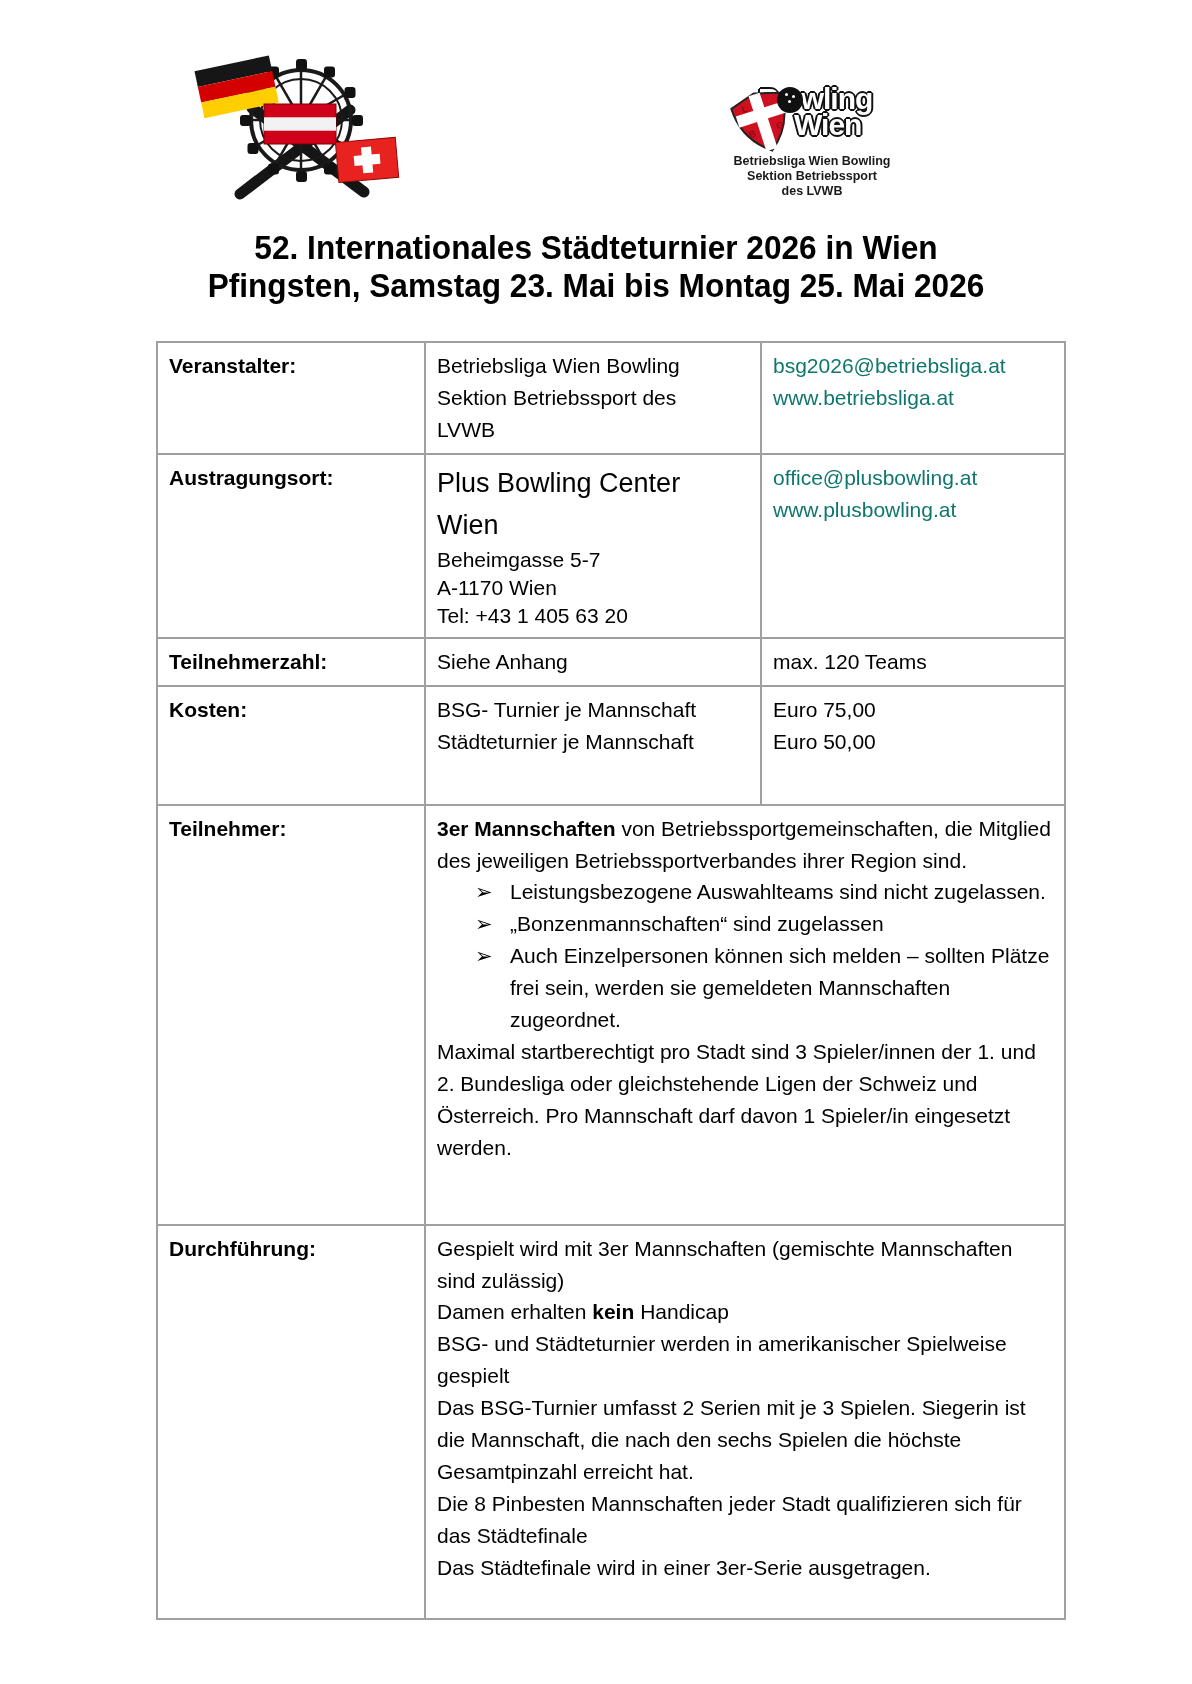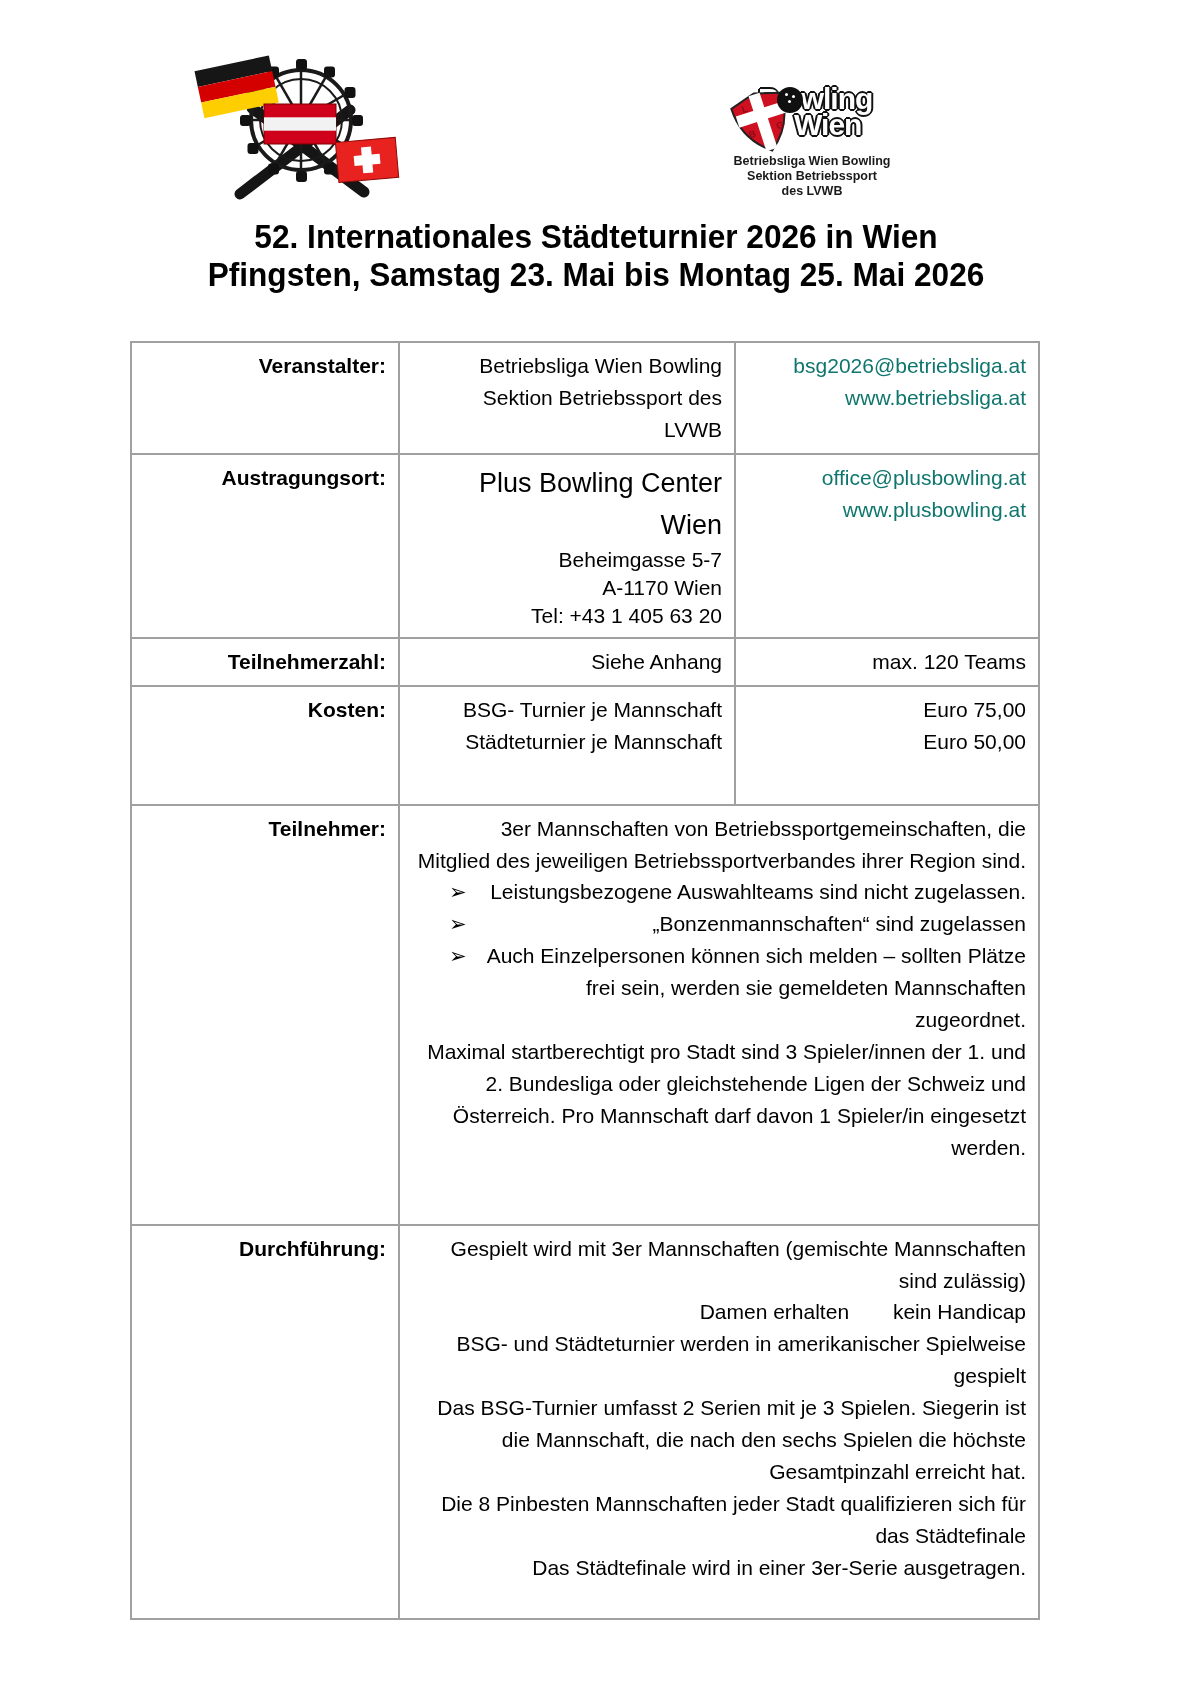--- a/index.html
+++ b/index.html
@@ -23,39 +23,39 @@
   .ball::before{
     content:"";position:absolute;left:6px;top:4px;width:3px;height:3px;border-radius:50%;background:#fff;
     box-shadow:7px 2px 0 #fff,3px 7px 0 #fff;
   }
   .shield{position:absolute;left:12px;top:6px;transform:rotate(-18deg);}
   .bw-sub{
     position:absolute;left:-6px;top:70px;width:192px;text-align:center;
     font-weight:bold;font-size:12.5px;line-height:15px;color:#1a1a1a;
   }
   
-  .title{position:absolute;left:0;top:217px;width:1192px;text-align:center;}
+  .title{position:absolute;left:0;top:228px;width:1192px;text-align:center;}
   .title-inner{
     transform:scaleX(0.93);transform-origin:50% 50%;
     font-weight:bold;font-size:34px;line-height:38px;letter-spacing:0;
   }
   
   table.info{
-    position:absolute;left:130px;top:341px;width:908px;
-    border-collapse:collapse;table-layout:fixed;text-align:right;
+    position:absolute;left:156px;top:341px;width:908px;
+    border-collapse:collapse;table-layout:fixed;
   }
   table.info td{
     border:2px solid #a0a0a0;vertical-align:top;
     padding:7px 12px 7px 11px;font-size:21px;line-height:1.52;
   }
   td.lbl{font-weight:bold;}
   .link{color:#0f766e;cursor:pointer;}
   .venue{font-size:27px;line-height:42px;}
-  .addr{line-height:28px;margin-left:36px;}
-  .b{font-weight:normal;margin-left:38px;}
+  .addr{line-height:28px;}
+  .b{font-weight:bold;}
   .bullet{position:relative;margin-left:36px;padding-left:37px;}
   .bullet .arr{position:absolute;left:2px;top:0;}
 </style>
 </head>
 <body>
 
 <div class="page">
 
   <div class="logo-left">
     <svg width="230" height="165" viewBox="0 0 230 165">

